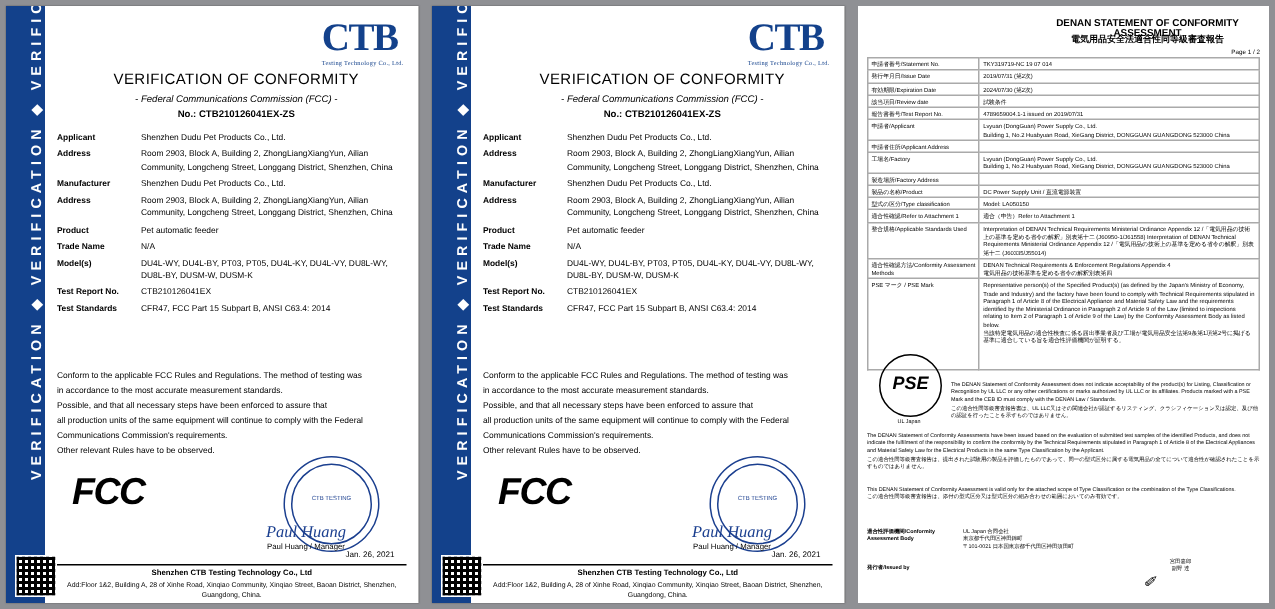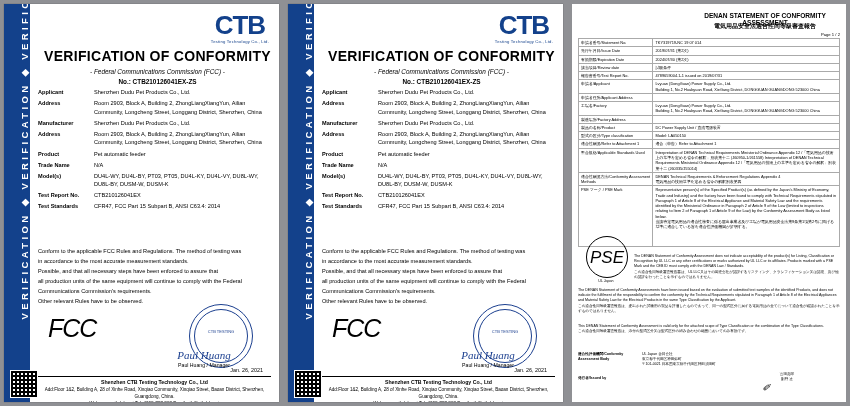--- a/index.html
+++ b/index.html
@@ -12,39 +12,39 @@
   .cert.c2{left:288px;}
 
   .sideband{position:absolute;left:0;top:0;width:26px;height:100%;background:#13418b;}
   .sideband .vtext{
     position:absolute;left:-140px;top:150px;width:320px;
     transform:rotate(-90deg);
     color:#ffffff;font-size:9.5px;letter-spacing:3.4px;
     text-align:center;font-weight:bold;white-space:nowrap;
   }
 
-  .ctb-logo{position:absolute;right:10px;top:8px;text-align:center;}
+  .ctb-logo{position:absolute;right:10px;top:8px;text-align:left;font-family:Liberation Serif, serif;}
   .ctb-logo .mark{font-size:26px;font-weight:bold;color:#13418b;letter-spacing:-1px;line-height:1;}
   .ctb-logo .sub{font-size:4.2px;color:#13418b;letter-spacing:.2px;margin-top:1px;}
 
   .title{position:absolute;left:40px;right:8px;top:44px;text-align:center;}
-  .title .t1{font-size:14px;font-weight:bold;color:#000;letter-spacing:.3px;}
+  .title .t1{font-size:10px;font-weight:normal;color:#000;letter-spacing:.3px;}
   .title .t2{font-size:6.4px;color:#000;margin-top:4px;font-style:italic;}
   .title .t3{font-size:6.4px;color:#000;margin-top:3px;font-weight:bold;}
 
   .rows{position:absolute;left:34px;right:6px;top:84px;}
   .row{display:flex;margin-bottom:3px;font-size:5.6px;color:#000;line-height:1.45;}
   .row .lbl{width:56px;flex:0 0 56px;font-weight:bold;}
   .row .val{flex:1;}
   .row.tall .val{line-height:1.5;}
 
   .para{position:absolute;left:34px;right:8px;top:243px;font-size:5.6px;line-height:1.62;color:#000;}
   .para p{margin:0 0 1px 0;}
 
-  .fcc{position:absolute;left:44px;top:310px;font-size:25px;font-weight:normal;font-style:italic;color:#000;letter-spacing:-1px;}
+  .fcc{position:absolute;left:44px;top:310px;font-size:25px;font-weight:bold;font-style:italic;color:#000;letter-spacing:-1px;}
 
   .stamp{position:absolute;right:26px;top:300px;width:62px;height:62px;border-radius:50%;border:1.4px solid #1b3f8f;}
   .stamp:after{content:"";position:absolute;left:4px;top:4px;right:4px;bottom:4px;border-radius:50%;border:.7px solid #1b3f8f;}
   .stamp .st-txt{position:absolute;left:0;right:0;top:24px;text-align:center;font-size:4px;color:#1b3f8f;}
 
   .sigwrap{position:absolute;right:20px;top:345px;width:110px;text-align:center;}
   .sigwrap .sig{font-family:"Liberation Serif",serif;font-style:italic;font-size:11px;color:#1b3f8f;}
   .sigwrap .signame{font-size:5.2px;color:#000;margin-top:1px;}
   .sigwrap .sigdate{font-size:5.4px;color:#000;position:absolute;right:-4px;top:18px;}
 
@@ -63,21 +63,21 @@
   .denan .d-title{position:absolute;left:118px;top:8px;right:6px;text-align:center;font-size:6.6px;font-weight:bold;}
   .denan .d-title2{position:absolute;left:118px;top:18px;right:6px;text-align:center;font-size:6px;font-weight:bold;}
   .denan .pageno{position:absolute;right:6px;top:28px;font-size:4.2px;}
   .dtable{position:absolute;left:6px;top:34px;width:262px;border-collapse:collapse;}
   .dtable td{border:.5px solid #aaa;font-size:3.9px;padding:1px 2px;vertical-align:top;line-height:1.35;color:#000;}
   .dtable td.k{width:72px;background:#fff;}
   .dtable td.v{width:190px;}
   .jblock{position:absolute;left:6px;width:262px;font-size:3.6px;line-height:1.45;color:#000;}
   .ulbadge{position:absolute;width:40px;height:40px;}
   .ulbadge .circ{width:40px;height:40px;border-radius:50%;border:1.6px solid #000;position:relative;}
-  .ulbadge .circ span{position:absolute;left:0;right:0;top:11px;text-align:center;font-size:17px;font-weight:normal;font-style:italic;}
+  .ulbadge .circ span{position:absolute;left:0;right:0;top:11px;text-align:center;font-size:12px;font-weight:bold;font-style:italic;}
   .ulbadge .cap{text-align:center;font-size:3.6px;margin-top:1px;}
   .dsig{position:absolute;font-family:"Liberation Serif",serif;font-style:italic;font-size:10px;color:#000;}
 </style>
 </head>
 <body>
 
 <div class="page">
 
   <div class="cert c1">
     <div class="sideband">

